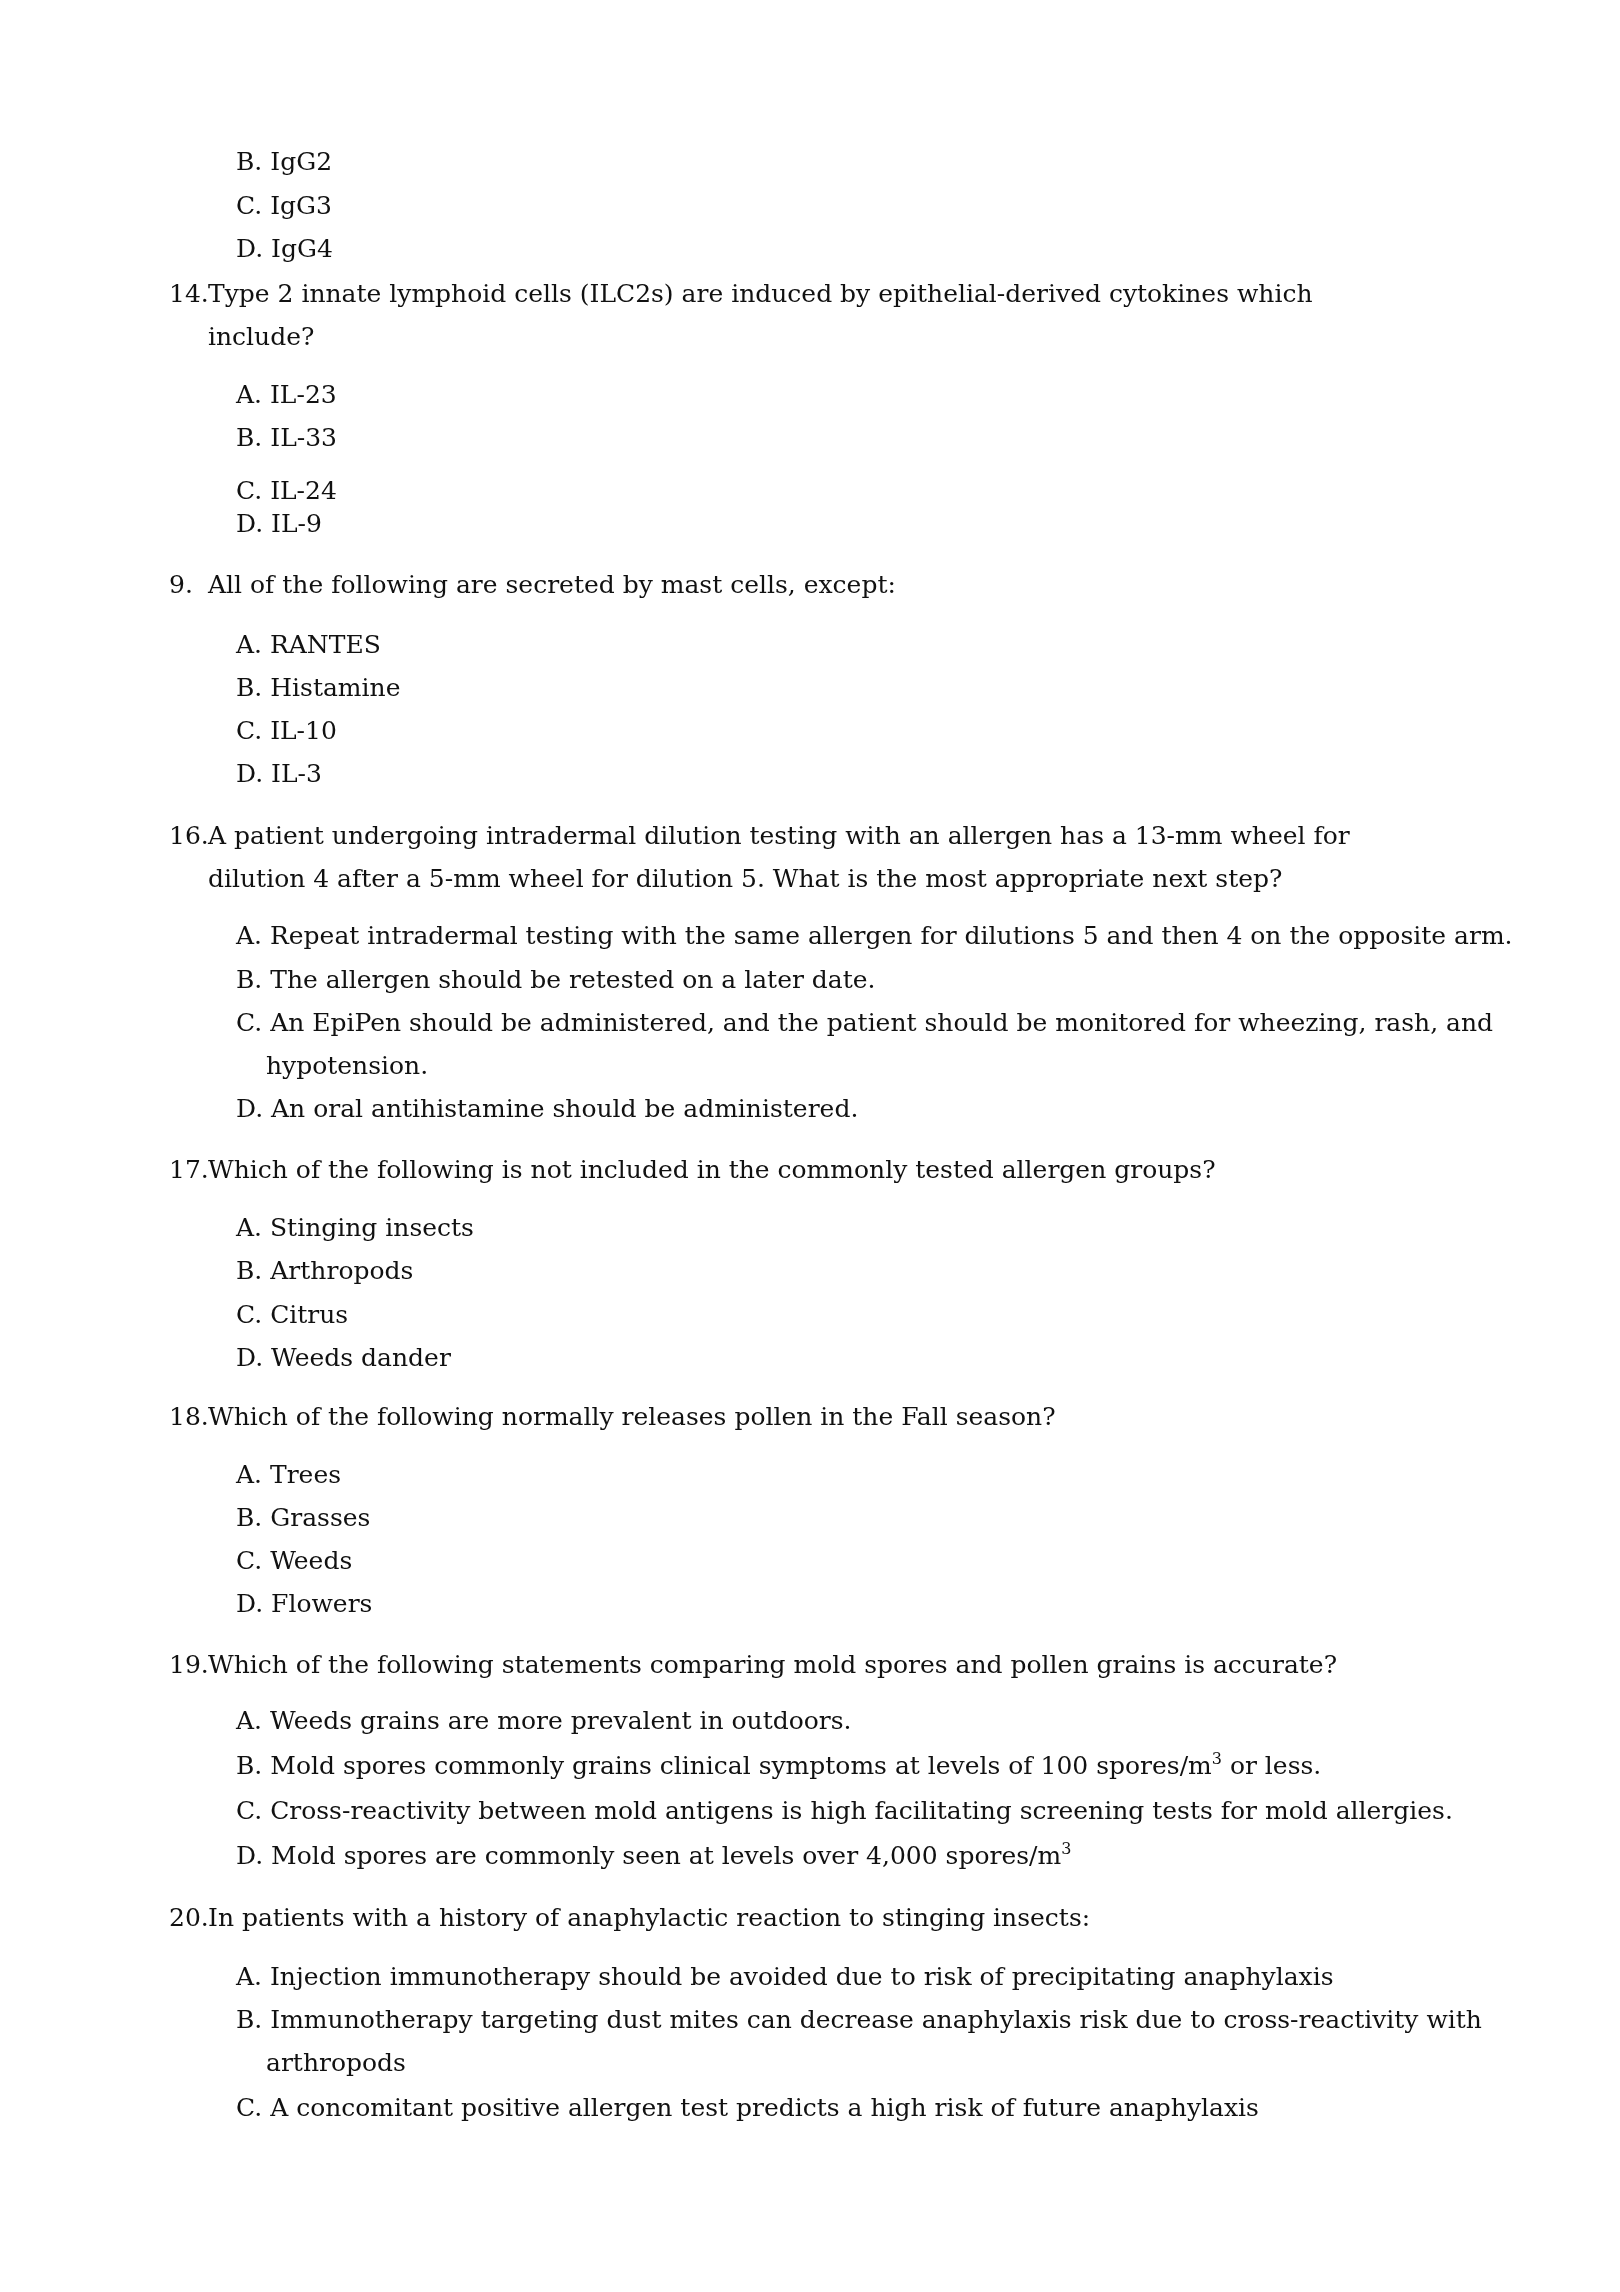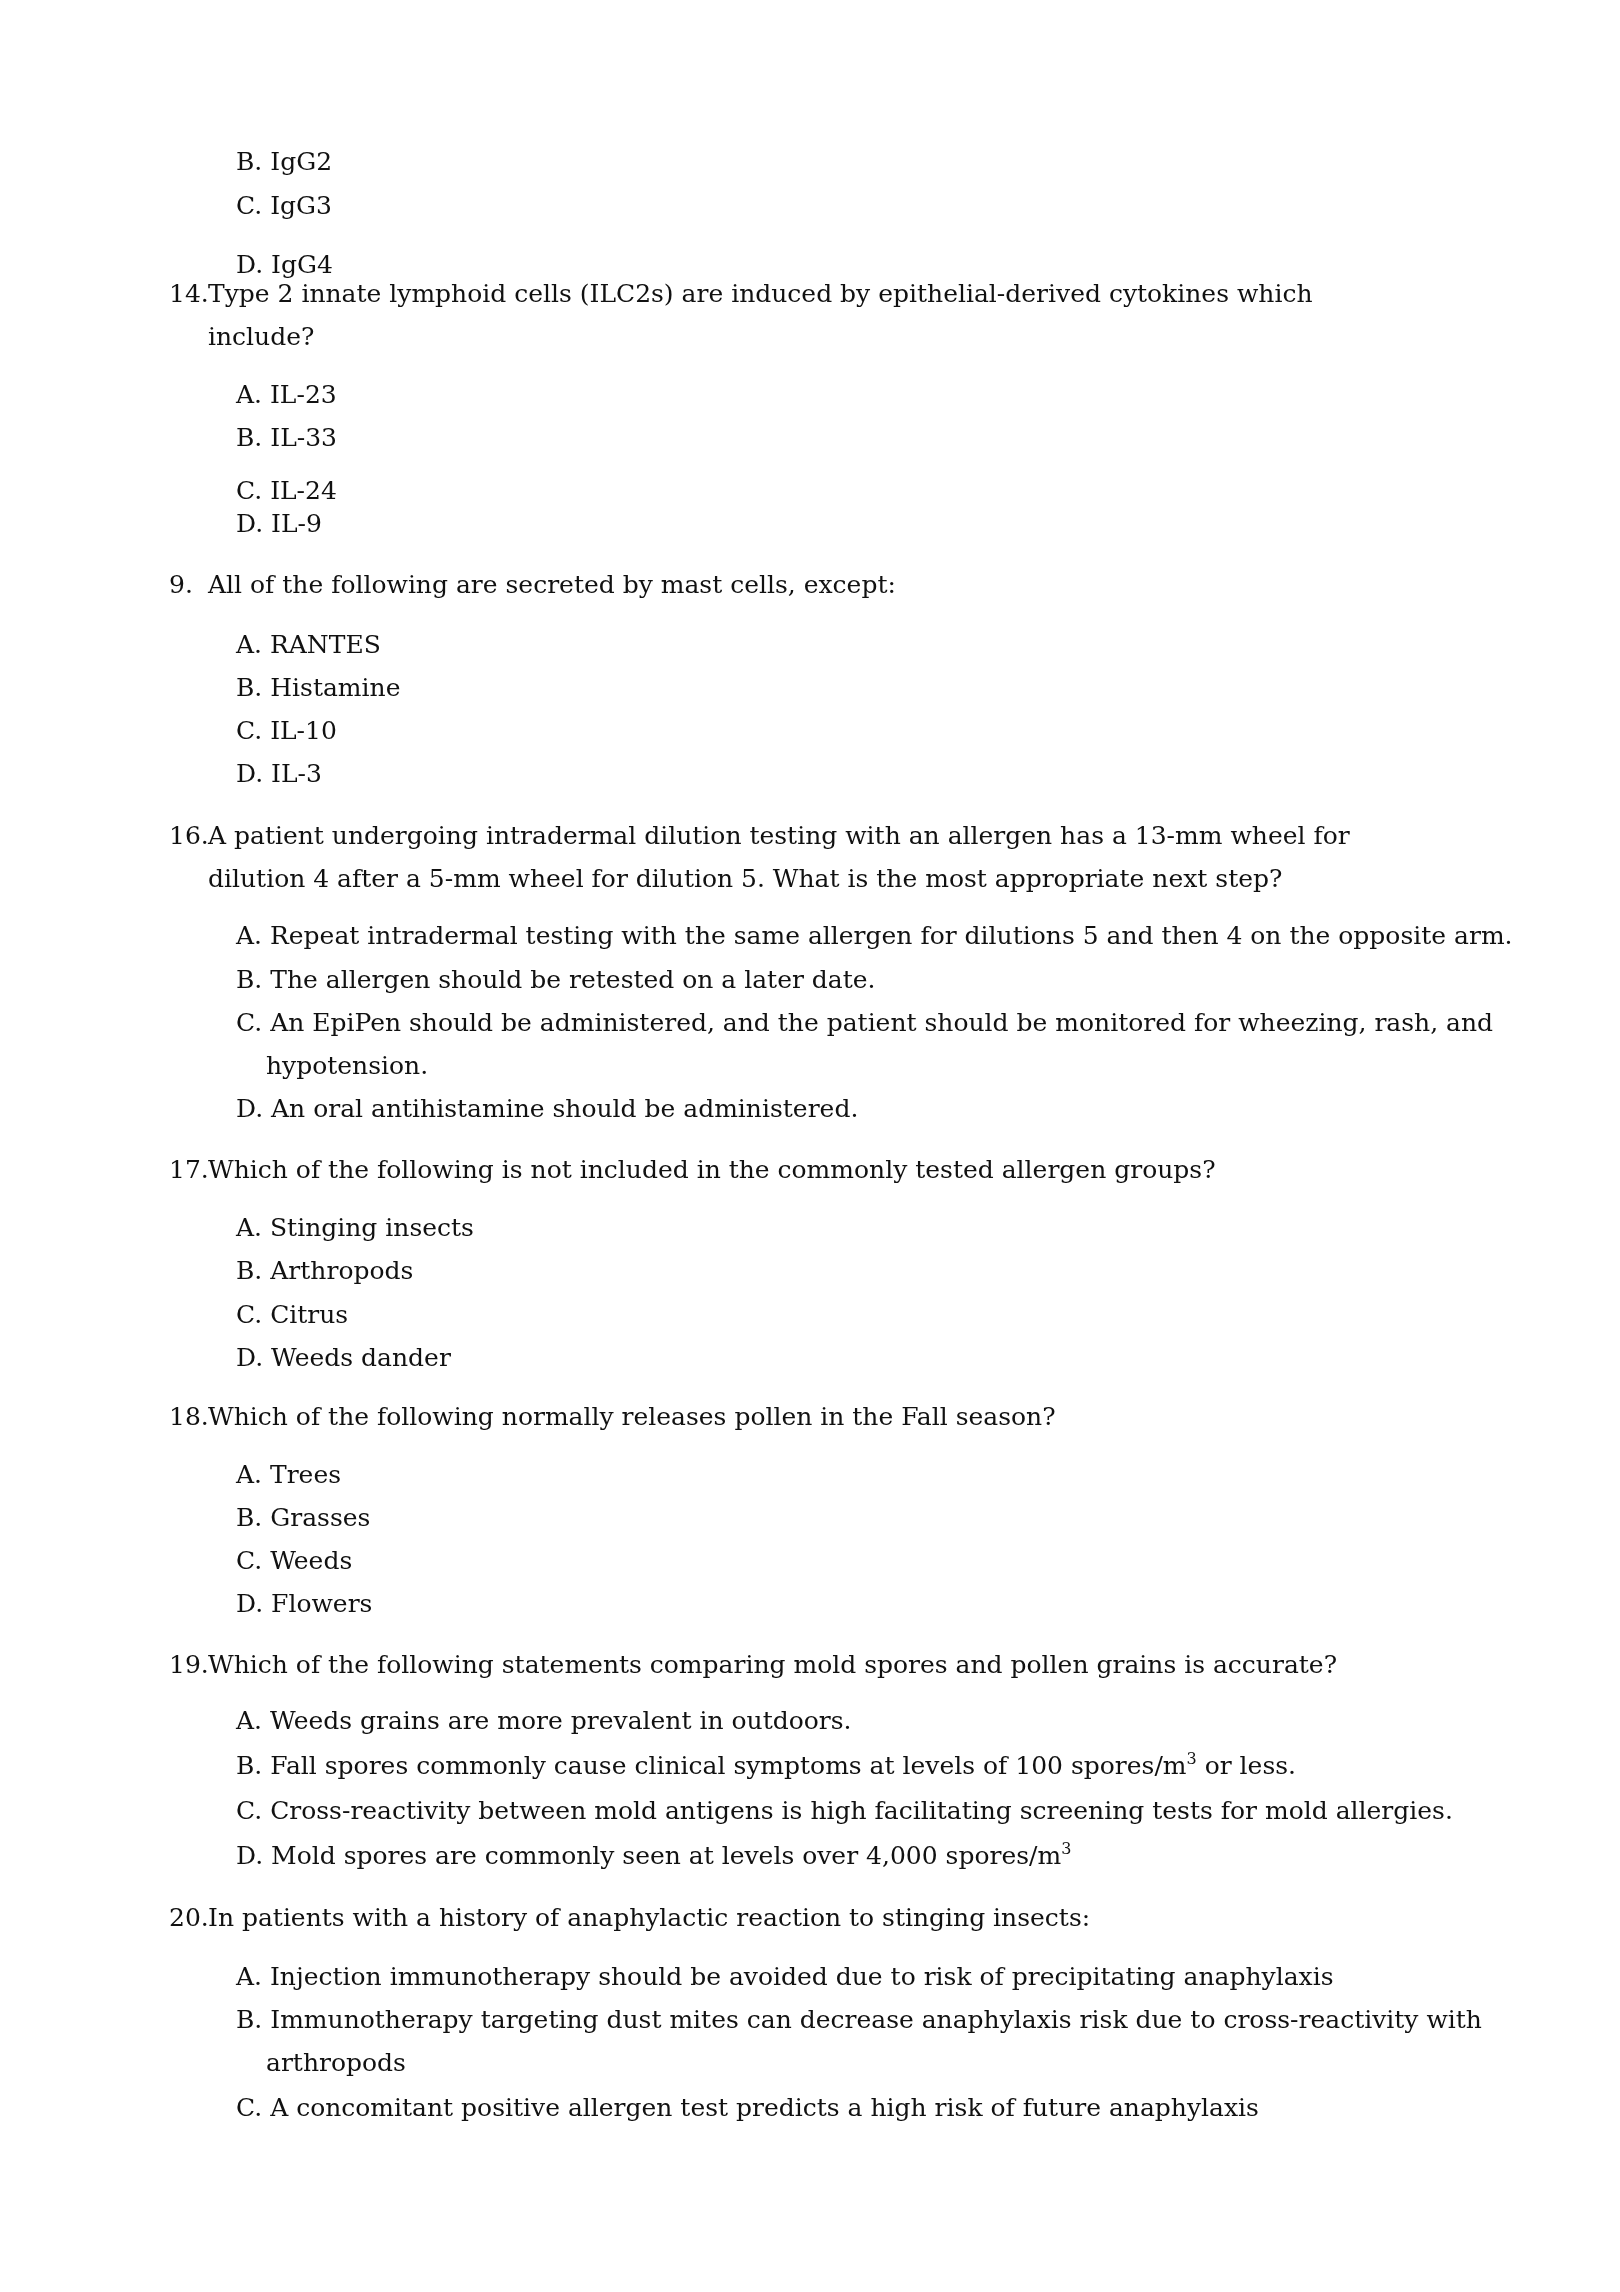--- a/index.html
+++ b/index.html
@@ -11,21 +11,21 @@
   .qtext { position:absolute; left:208px; }
   .opt { left:236px; }
   .cont { left:266px;text-align:right; }
   sup { font-size:16px; vertical-align:top; position:relative; top:-7.2px; }
 </style>
 </head>
 <body>
 
 <div class="line opt" style="top:140px"><span>B.</span> <span>IgG2</span></div>
 <div class="line opt" style="top:184px"><span>C.</span> <span>IgG3</span></div>
-<div class="line opt" style="top:243px"><span>D.</span> <span>IgG4</span></div>
+<div class="line opt" style="top:227px"><span>D.</span> <span>IgG4</span></div>
 
 <div class="line q" style="top:272px;left:0;width:1620px">
   <span class="num">14.</span>
   <span class="qtext">Type 2 innate lymphoid cells (ILC2s) are induced by epithelial-derived cytokines which</span>
 </div>
 <div class="line q" style="top:315px;left:208px">include?</div>
 <div class="line opt" style="top:373px"><span>A.</span> <span>IL-23</span></div>
 <div class="line opt" style="top:416px"><span>B.</span> <span>IL-33</span></div>
 <div class="line opt" style="top:469px"><span>C.</span> <span>IL-24</span></div>
 <div class="line opt" style="top:502px"><span>D.</span> <span>IL-9</span></div>
@@ -66,21 +66,21 @@
 <div class="line opt" style="top:1453px"><span>A.</span> <span>Trees</span></div>
 <div class="line opt" style="top:1496px"><span>B.</span> <span>Grasses</span></div>
 <div class="line opt" style="top:1539px"><span>C.</span> <span>Weeds</span></div>
 <div class="line opt" style="top:1582px"><span>D.</span> <span>Flowers</span></div>
 
 <div class="line q" style="top:1643px;left:0;width:1620px">
   <span class="num">19.</span>
   <span class="qtext">Which of the following statements comparing mold spores and pollen grains is accurate?</span>
 </div>
 <div class="line opt" style="top:1699px"><span>A.</span> <span>Weeds grains are more prevalent in outdoors.</span></div>
-<div class="line opt" style="top:1744px"><span>B.</span> <span>Fall spores commonly cause clinical symptoms at levels of 100 spores/m</span><sup>3</sup><span> or less.</span></div>
+<div class="line opt" style="top:1744px"><span>B.</span> <span>Mold spores commonly grains clinical symptoms at levels of 100 spores/m</span><sup>3</sup><span> or less.</span></div>
 <div class="line opt" style="top:1789px"><span>C.</span> <span>Cross-reactivity between mold antigens is high facilitating screening tests for mold allergies.</span></div>
 <div class="line opt" style="top:1834px"><span>D.</span> <span>Mold spores are commonly seen at levels over 4,000 spores/m</span><sup>3</sup></div>
 
 <div class="line q" style="top:1896px;left:0;width:1620px">
   <span class="num">20.</span>
   <span class="qtext">In patients with a history of anaphylactic reaction to stinging insects:</span>
 </div>
 <div class="line opt" style="top:1955px"><span>A.</span> <span>Injection immunotherapy should be avoided due to risk of precipitating anaphylaxis</span></div>
 <div class="line opt" style="top:1998px"><span>B.</span> <span>Immunotherapy targeting dust mites can decrease anaphylaxis risk due to cross-reactivity with</span></div>
 <div class="line cont" style="top:2041px">arthropods</div>

